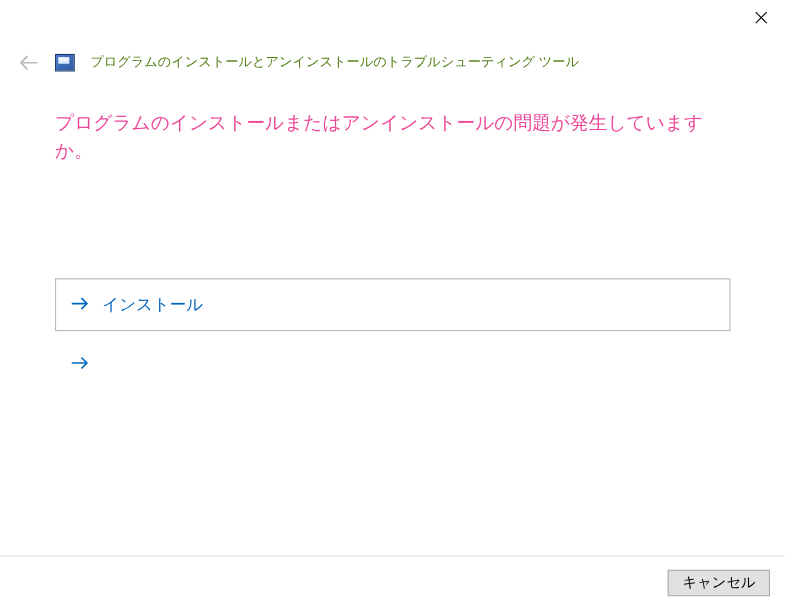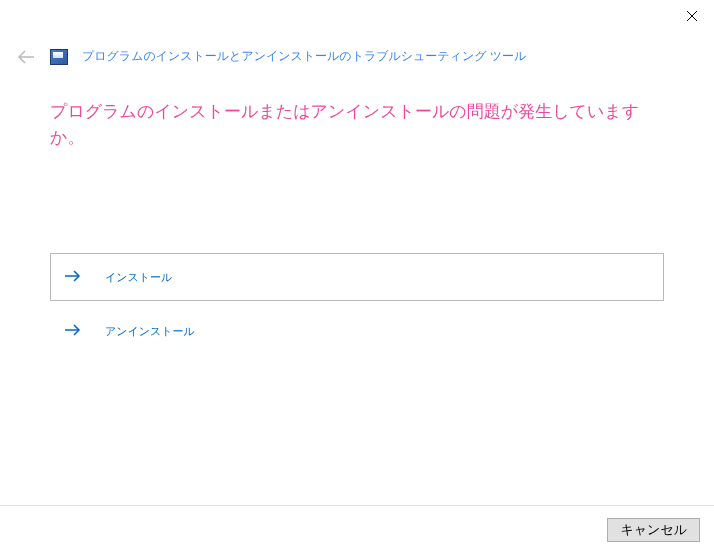--- a/index.html
+++ b/index.html
@@ -65,44 +65,44 @@
       content: "";
       position: absolute;
       left: 2px;
       top: 2px;
       width: 10px;
       height: 6px;
       background: linear-gradient(#fff, #cde0ff);
     }
     .tool-title {
       font-size: 12px;
-      color: #3b82f6;
+      color: #4d7c0f;
     }
     .content {
       padding: 34px 50px 0 50px;
     }
     .heading {
       color: #ec4899;
       font-size: 17px;
       font-weight: 400;
       line-height: 1.5;
       margin-bottom: 103px;
     }
     .option-list {
       display: flex;
       flex-direction: column;
     }
     .option {
       display: flex;
       align-items: center;
-      gap: 24px;
+      gap: 12px;
       padding: 10px 14px;
       cursor: pointer;
       color: #0067c0;
-      font-size: 11px;
+      font-size: 15px;
       min-height: 48px;
     }
     .option.selected {
       border: 1px solid #b9b9b9;
     }
     .option:not(.selected) {
       border: 1px solid transparent;
       margin-top: 6px;
     }
     .opt-arrow svg {
@@ -170,20 +170,19 @@
       </span>
       <span>インストール</span>
     </div>
     <div class="option">
       <span class="opt-arrow">
         <svg viewBox="0 0 16 12">
           <line x1="0" y1="6" x2="14" y2="6" stroke-width="1.5"></line>
           <polyline points="9,1 14,6 9,11" fill="none" stroke-width="1.5"></polyline>
         </svg>
       </span>
-      <span>アンインストール</span>
     </div>
   </div>
 </div>
 
 <div class="footer">
   <button class="btn">キャンセル</button>
 </div>
 
 </body></html>

